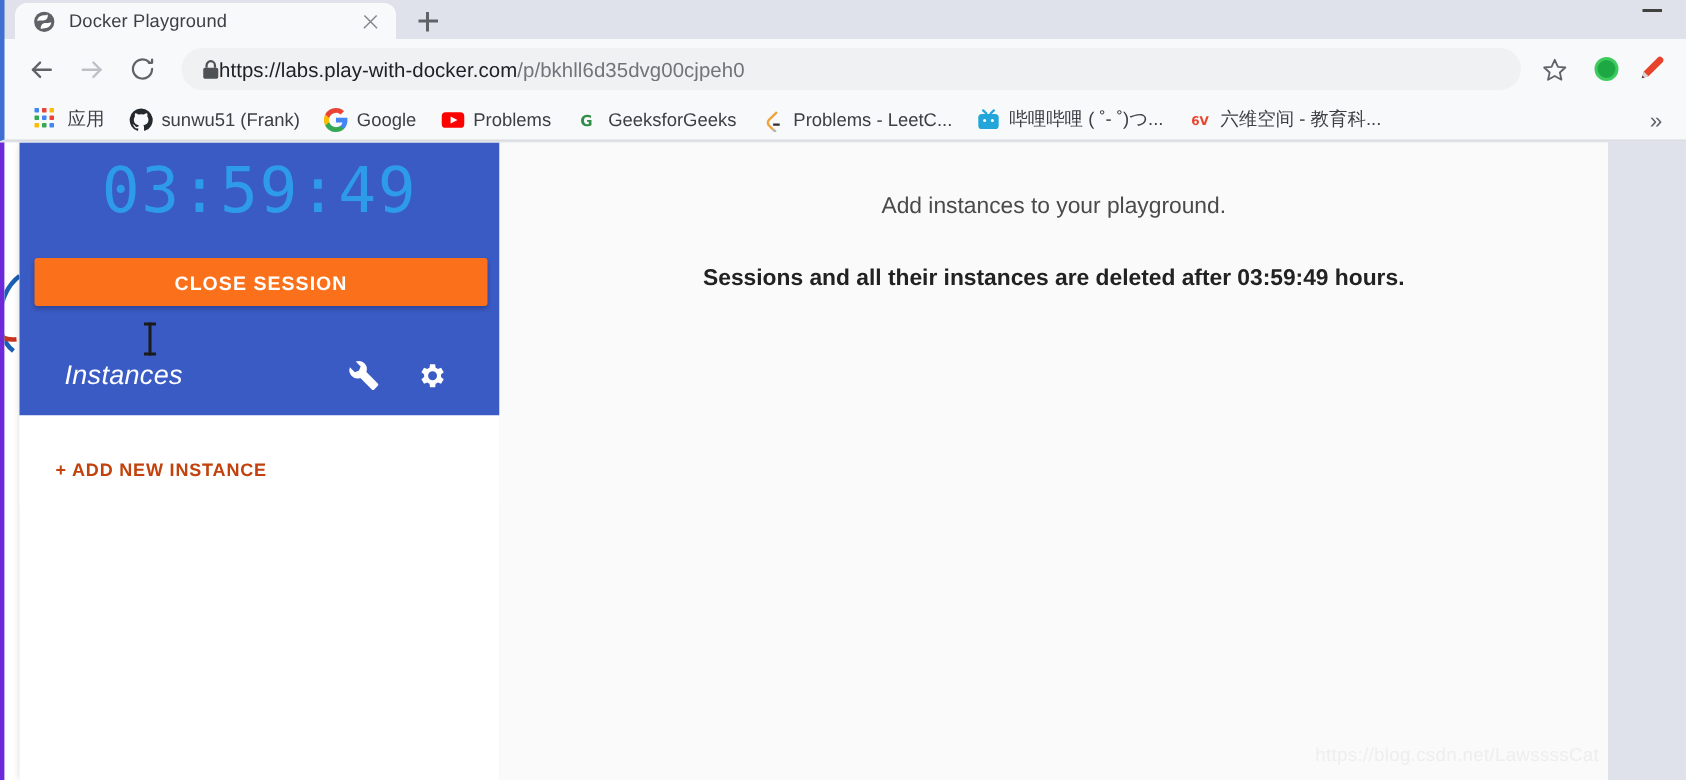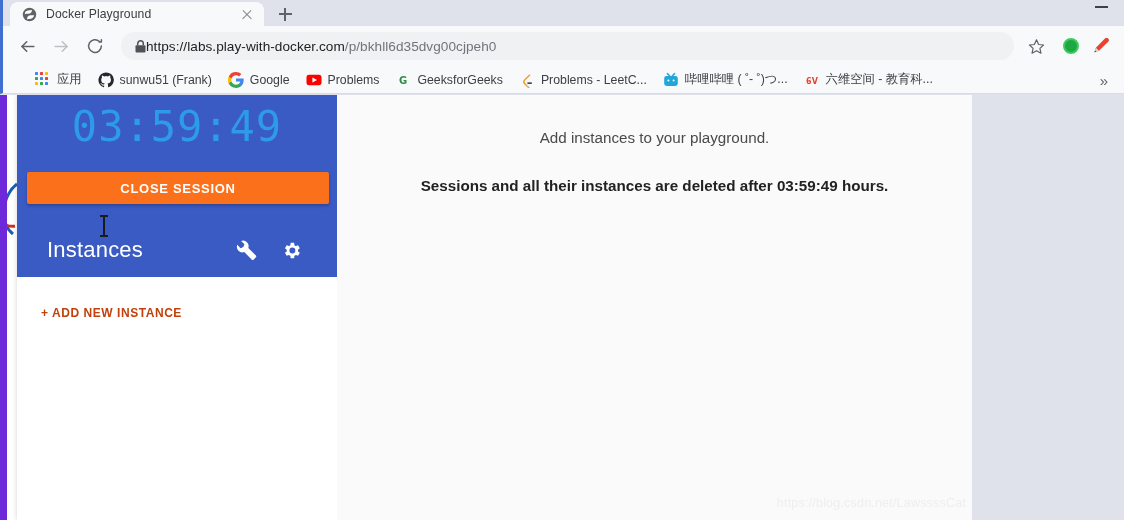--- a/index.html
+++ b/index.html
@@ -95,43 +95,43 @@
   .url-text .path { color: #70757a; }
   .star-btn { width: 28px; height: 28px; display: flex; align-items: center; justify-content: center; margin-right: 2px; }
   .ext-green { width: 16px; height: 16px; border-radius: 50%; background: #1ea843; border: 2px solid #3ecb5e; margin: 0 9px; flex:0 0 16px;}
   .ext-pen { width: 22px; height: 22px; margin-right: 12px; flex:0 0 22px;}
 
   
   .bookmarks {
     position: absolute; left: 0; top: 66px; width: 1124px; height: 28px;
     background: #f8f9fb;
     display: flex; align-items: center; gap: 0;
-    padding-left: 24px;
+    padding-left: 12px;
     border-left: 3px solid #3f6fd0;
     border-bottom: 1px solid #dadce0;
   }
   .bm {
     display: flex; align-items: center; gap: 6px;
     height: 24px; padding: 0 8px; border-radius: 4px;
     font-size: 12.3px; color: #3c4043; white-space: nowrap;
   }
   .bm-ico { width: 16px; height: 16px; flex: 0 0 16px; display:block; }
   .apps-grid { display: grid; grid-template-columns: repeat(3,3px); grid-template-rows: repeat(3,3px); gap: 2px; width:13px;}
   .apps-grid i { display:block; width:3px; height:3px; border-radius:0.5px;}
   .bm-overflow {
     position: absolute; right: 10px; top: 4px; width: 20px; height: 20px;
     display:flex; align-items:center; justify-content:center;
     font-size: 15px; color: #5f6368; line-height:1;
   }
 
   
   .viewport {
-    position: absolute; left: 0; top: 95px; width: 972px; height: 425px;
+    position: absolute; left: 0; top: 95px; width: 1072px; height: 425px;
     background: #fafafa; overflow: hidden;
-    border-left: 7px solid #6d28d9;
+    border-left: 3px solid #6d28d9;
   }
 
   
   .left-sliver {
     position: absolute; left: 0; top: 0; width: 10px; height: 425px;
     background: #ffffff;
   }
   .whale-bit {
     position: absolute; left: -16px; top: 85px; width: 30px; height: 60px;
   }
@@ -173,21 +173,21 @@
     font-size: 13px; font-weight: bold; letter-spacing: .7px;
     box-shadow: 0 2px 3px rgba(0,0,0,.22);
     cursor: pointer;
   }
 
   .instances-bar {
     position: absolute; left: 0; top: 128px; width: 320px; height: 54px;
     display: flex; align-items: center; padding: 0 32px 0 30px;
   }
   .instances-title {
-    flex: 1 1 auto; color: #ffffff; font-size: 22px; letter-spacing: .2px;
+    flex: 1 1 auto; color: #ffffff; font-size: 18px; letter-spacing: .2px; font-style: italic;
   }
   .icon-btn {
     width: 28px; height: 28px; display:flex; align-items:center; justify-content:center;
     color:#ffffff; margin-left: 16px;
   }
 
   .add-instance {
     position: absolute; left: 0; top: 182px; width: 320px; height: 60px;
     display: flex; align-items: center; padding-left: 24px;
     background: #ffffff;

